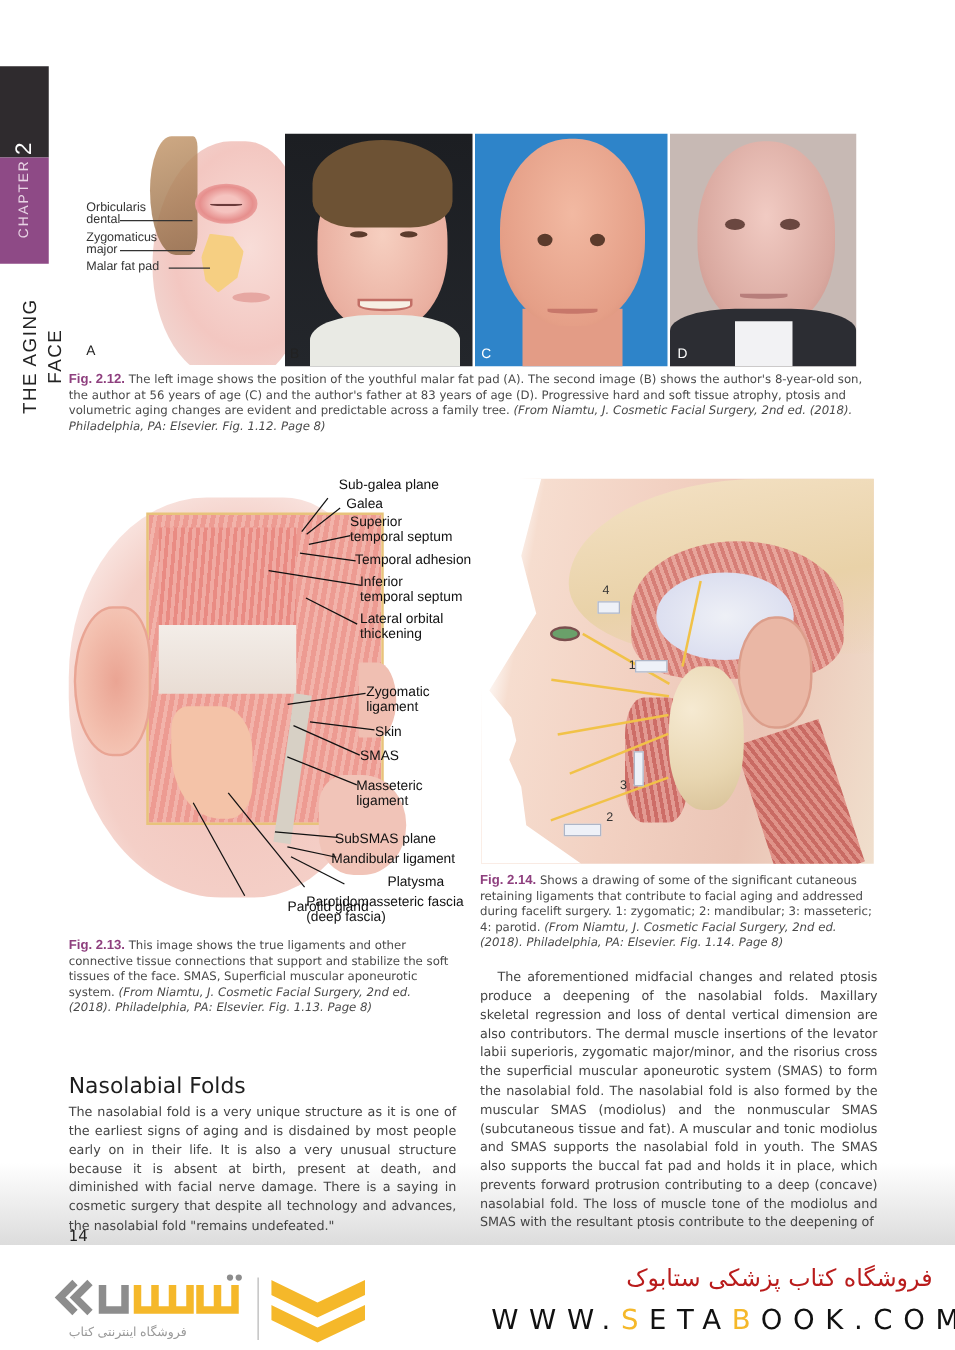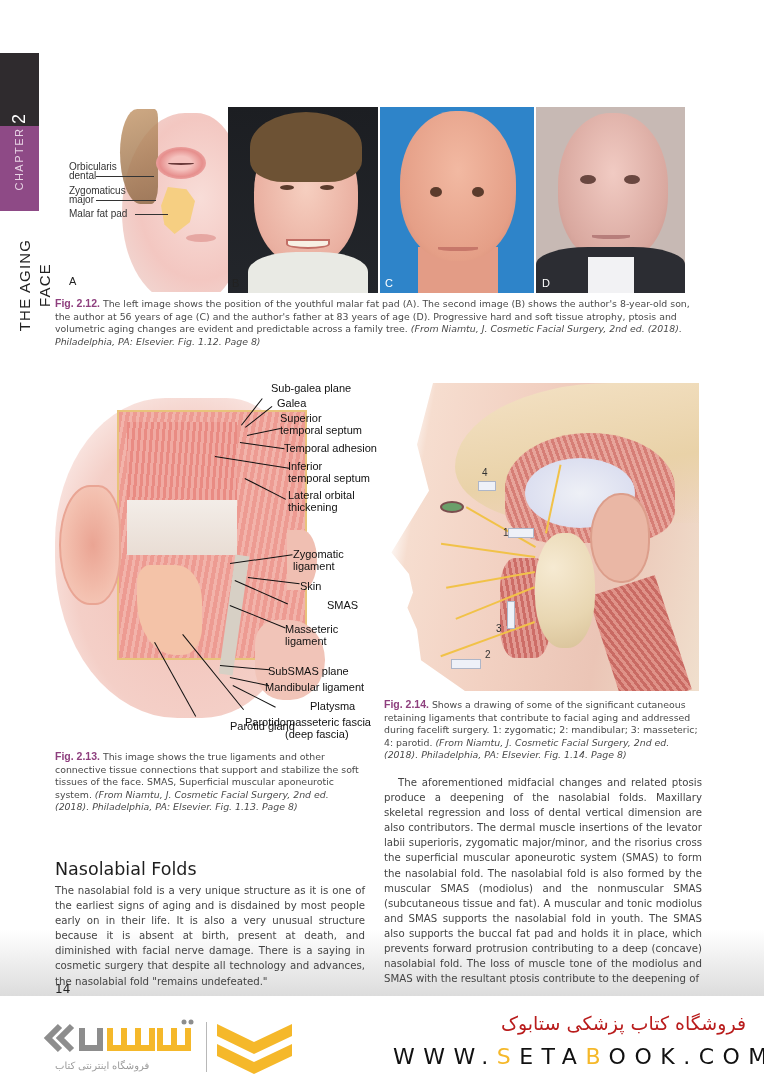--- a/index.html
+++ b/index.html
@@ -194,29 +194,29 @@
     <div class="f13-lbl" style="left:225px;top:32px;">Superior</div>
     <div class="f13-lbl" style="left:225px;top:44px;">temporal septum</div>
     <div class="f13-lbl" style="left:229px;top:62px;">Temporal adhesion</div>
     <div class="f13-lbl" style="left:233px;top:80px;">Inferior</div>
     <div class="f13-lbl" style="left:233px;top:92px;">temporal septum</div>
     <div class="f13-lbl" style="left:233px;top:109px;">Lateral orbital</div>
     <div class="f13-lbl" style="left:233px;top:121px;">thickening</div>
     <div class="f13-lbl" style="left:238px;top:168px;">Zygomatic</div>
     <div class="f13-lbl" style="left:238px;top:180px;">ligament</div>
     <div class="f13-lbl" style="left:245px;top:200px;">Skin</div>
-    <div class="f13-lbl" style="left:233px;top:219px;margin-left:39px;">SMAS</div>
+    <div class="f13-lbl" style="left:233px;top:219px;">SMAS</div>
     <div class="f13-lbl" style="left:230px;top:243px;">Masseteric</div>
     <div class="f13-lbl" style="left:230px;top:255px;">ligament</div>
     <div class="f13-lbl" style="left:213px;top:285px;">SubSMAS plane</div>
     <div class="f13-lbl" style="left:210px;top:301px;">Mandibular ligament</div>
     <div class="f13-lbl" style="left:221px;top:320px;padding-left:34px;">Platysma</div>
     <div class="f13-lbl" style="left:127px;top:340px;padding-left:48px;">Parotid gland</div>
     <div class="f13-lbl" style="left:190px;top:336px;">Parotidomasseteric fascia</div>
-    <div class="f13-lbl" style="left:190px;top:348px;margin-left:40px;">(deep fascia)</div>
+    <div class="f13-lbl" style="left:190px;top:348px;">(deep fascia)</div>
 
     <div class="leader" style="left:186px;top:45px;width:34px;transform:rotate(-52deg);"></div>
     <div class="leader" style="left:190px;top:47px;width:34px;transform:rotate(-38deg);"></div>
     <div class="leader" style="left:192px;top:55px;width:34px;transform:rotate(-12deg);"></div>
     <div class="leader" style="left:185px;top:62px;width:45px;transform:rotate(8deg);"></div>
     <div class="leader" style="left:160px;top:76px;width:75px;transform:rotate(9deg);"></div>
     <div class="leader" style="left:190px;top:98px;width:46px;transform:rotate(27deg);"></div>
     <div class="leader" style="left:175px;top:183px;width:63px;transform:rotate(-8deg);"></div>
     <div class="leader" style="left:193px;top:197px;width:52px;transform:rotate(7deg);"></div>
     <div class="leader" style="left:180px;top:200px;width:58px;transform:rotate(24deg);"></div>

